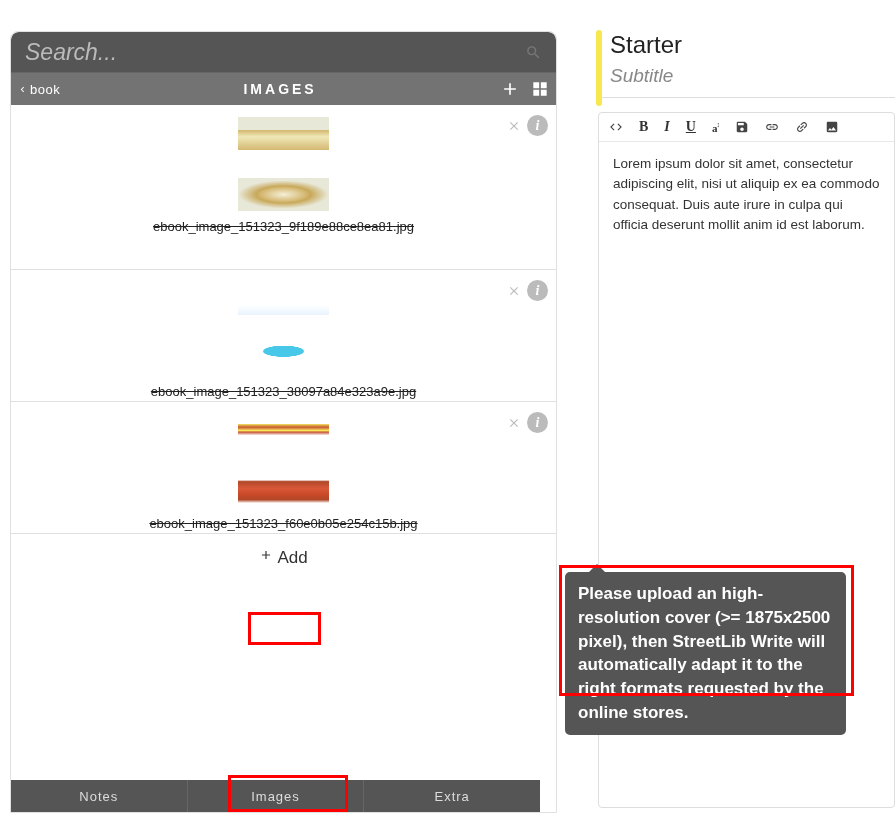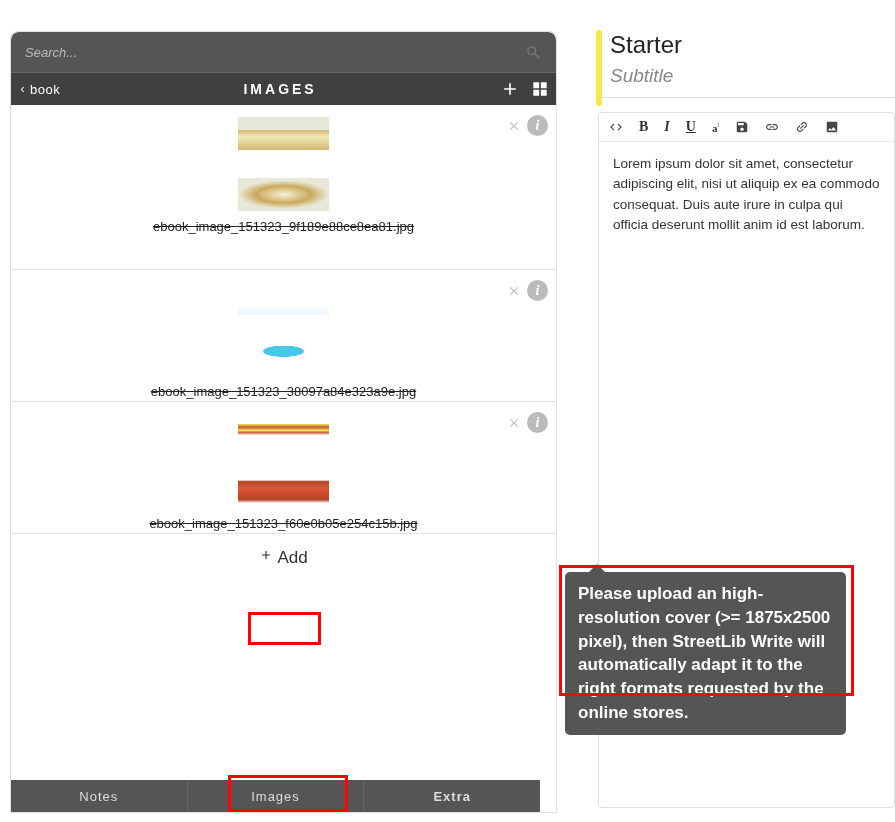--- a/index.html
+++ b/index.html
@@ -1,25 +1,25 @@
 <!DOCTYPE html>
 <html><head>
 <meta charset="utf-8">
 <style>
 * { margin: 0; padding: 0; box-sizing: border-box; font-family: Arial, Helvetica, sans-serif; }
 body { background: #fff; width: 895px; height: 822px; position: relative; }
 
 
 .left-panel { position: absolute; left: 10px; top: 31px; width: 547px; height: 782px; border: 1px solid #e0e0e0; border-radius: 8px 8px 0 0; overflow: hidden; }
 .search-bar { background: #555555; height: 40px; display: flex; align-items: center; padding: 0 14px; border-radius: 8px 8px 0 0; }
-.search-input { flex: 1; background: transparent; border: none; font-size: 13px; font-style: italic; color: #86efac; outline: none; }
+.search-input { flex: 1; background: transparent; border: none; font-size: 23px; font-style: italic; color: #86efac; outline: none; }
 .search-input::placeholder { color: #bbb; font-style: italic; }
 .search-icon { width: 17px; height: 17px; fill: #777; }
 
-.header-bar { background: #404040; height: 33px; display: flex; align-items: center; padding: 0 6px; color: #fff; border-top: 1px solid #666; }
+.header-bar { background: #737373; height: 33px; display: flex; align-items: center; padding: 0 6px; color: #fff; border-top: 1px solid #666; }
 .back-btn { display: flex; align-items: center; gap: 2px; font-size: 13px; letter-spacing: 0.5px; cursor: pointer; }
 .back-chevron { width: 11px; height: 15px; fill: #fff; }
 .header-title { flex: 1; text-align: center; font-size: 14px; font-weight: bold; letter-spacing: 3px; }
 .header-actions { display: flex; align-items: center; gap: 10px; }
 .plus-icon { width: 20px; height: 20px; fill: #fff; cursor: pointer; }
 .grid-icon { width: 20px; height: 20px; fill: #fff; cursor: pointer; }
 
 .image-list { background: #fff; height: 506px; overflow: hidden; }
 .image-item { border-bottom: 1px solid #e0e0e0; position: relative; }
 .image-item:first-child { height: 165px; }
@@ -36,21 +36,21 @@
 .thumb.slice1 { background: linear-gradient(#fff 0%, #fff 30%, #e8c848 32%, #c85838 40%, #f8e858 50%, #c85838 55%, #fff 65%, #fff 100%); }
 .thumb.slice2 { background: linear-gradient(#fff 0%, #fff 15%, #b04828 20%, #d85838 40%, #c84828 60%, #b04828 75%, #fff 85%, #fff 100%); }
 .image-caption { text-align: center; font-size: 13px; text-decoration: line-through; color: #222; margin-top: 8px; padding-bottom: 2px; }
 
 .add-row { text-align: center; padding: 10px 0; }
 .add-btn { display: inline-flex; gap: 4px; font-size: 17px; color: #333; padding: 4px 12px; cursor: pointer; }
 .add-plus { width: 14px; height: 14px; fill: #333; }
 
 .bottom-tabs { position: absolute; bottom: 0; left: 0; right: 16px; background: #555555; height: 32px; display: flex; }
 .bottom-tab { flex: 1; display: flex; align-items: center; justify-content: center; color: #ddd; font-size: 13px; letter-spacing: 1px; cursor: pointer; border-right: 1px solid #666; }
-.bottom-tab:last-child { border-right: none; font-weight: bold; }
+.bottom-tab:last-child { border-right: none; }
 
 
 .anno-rect { position: absolute; border: 3px solid #f00; pointer-events: none; }
 .anno1 { left: 248px; top: 612px; width: 73px; height: 33px; }
 .anno2 { left: 228px; top: 775px; width: 120px; height: 37px; }
 .anno3 { left: 559px; top: 565px; width: 295px; height: 131px; }
 
 
 .right-panel { position: absolute; left: 596px; top: 25px; width: 299px; height: 797px; }
 .accent-bar { position: absolute; left: 0; top: 5px; width: 6px; height: 76px; background: #f8e850; border-radius: 3px; }

